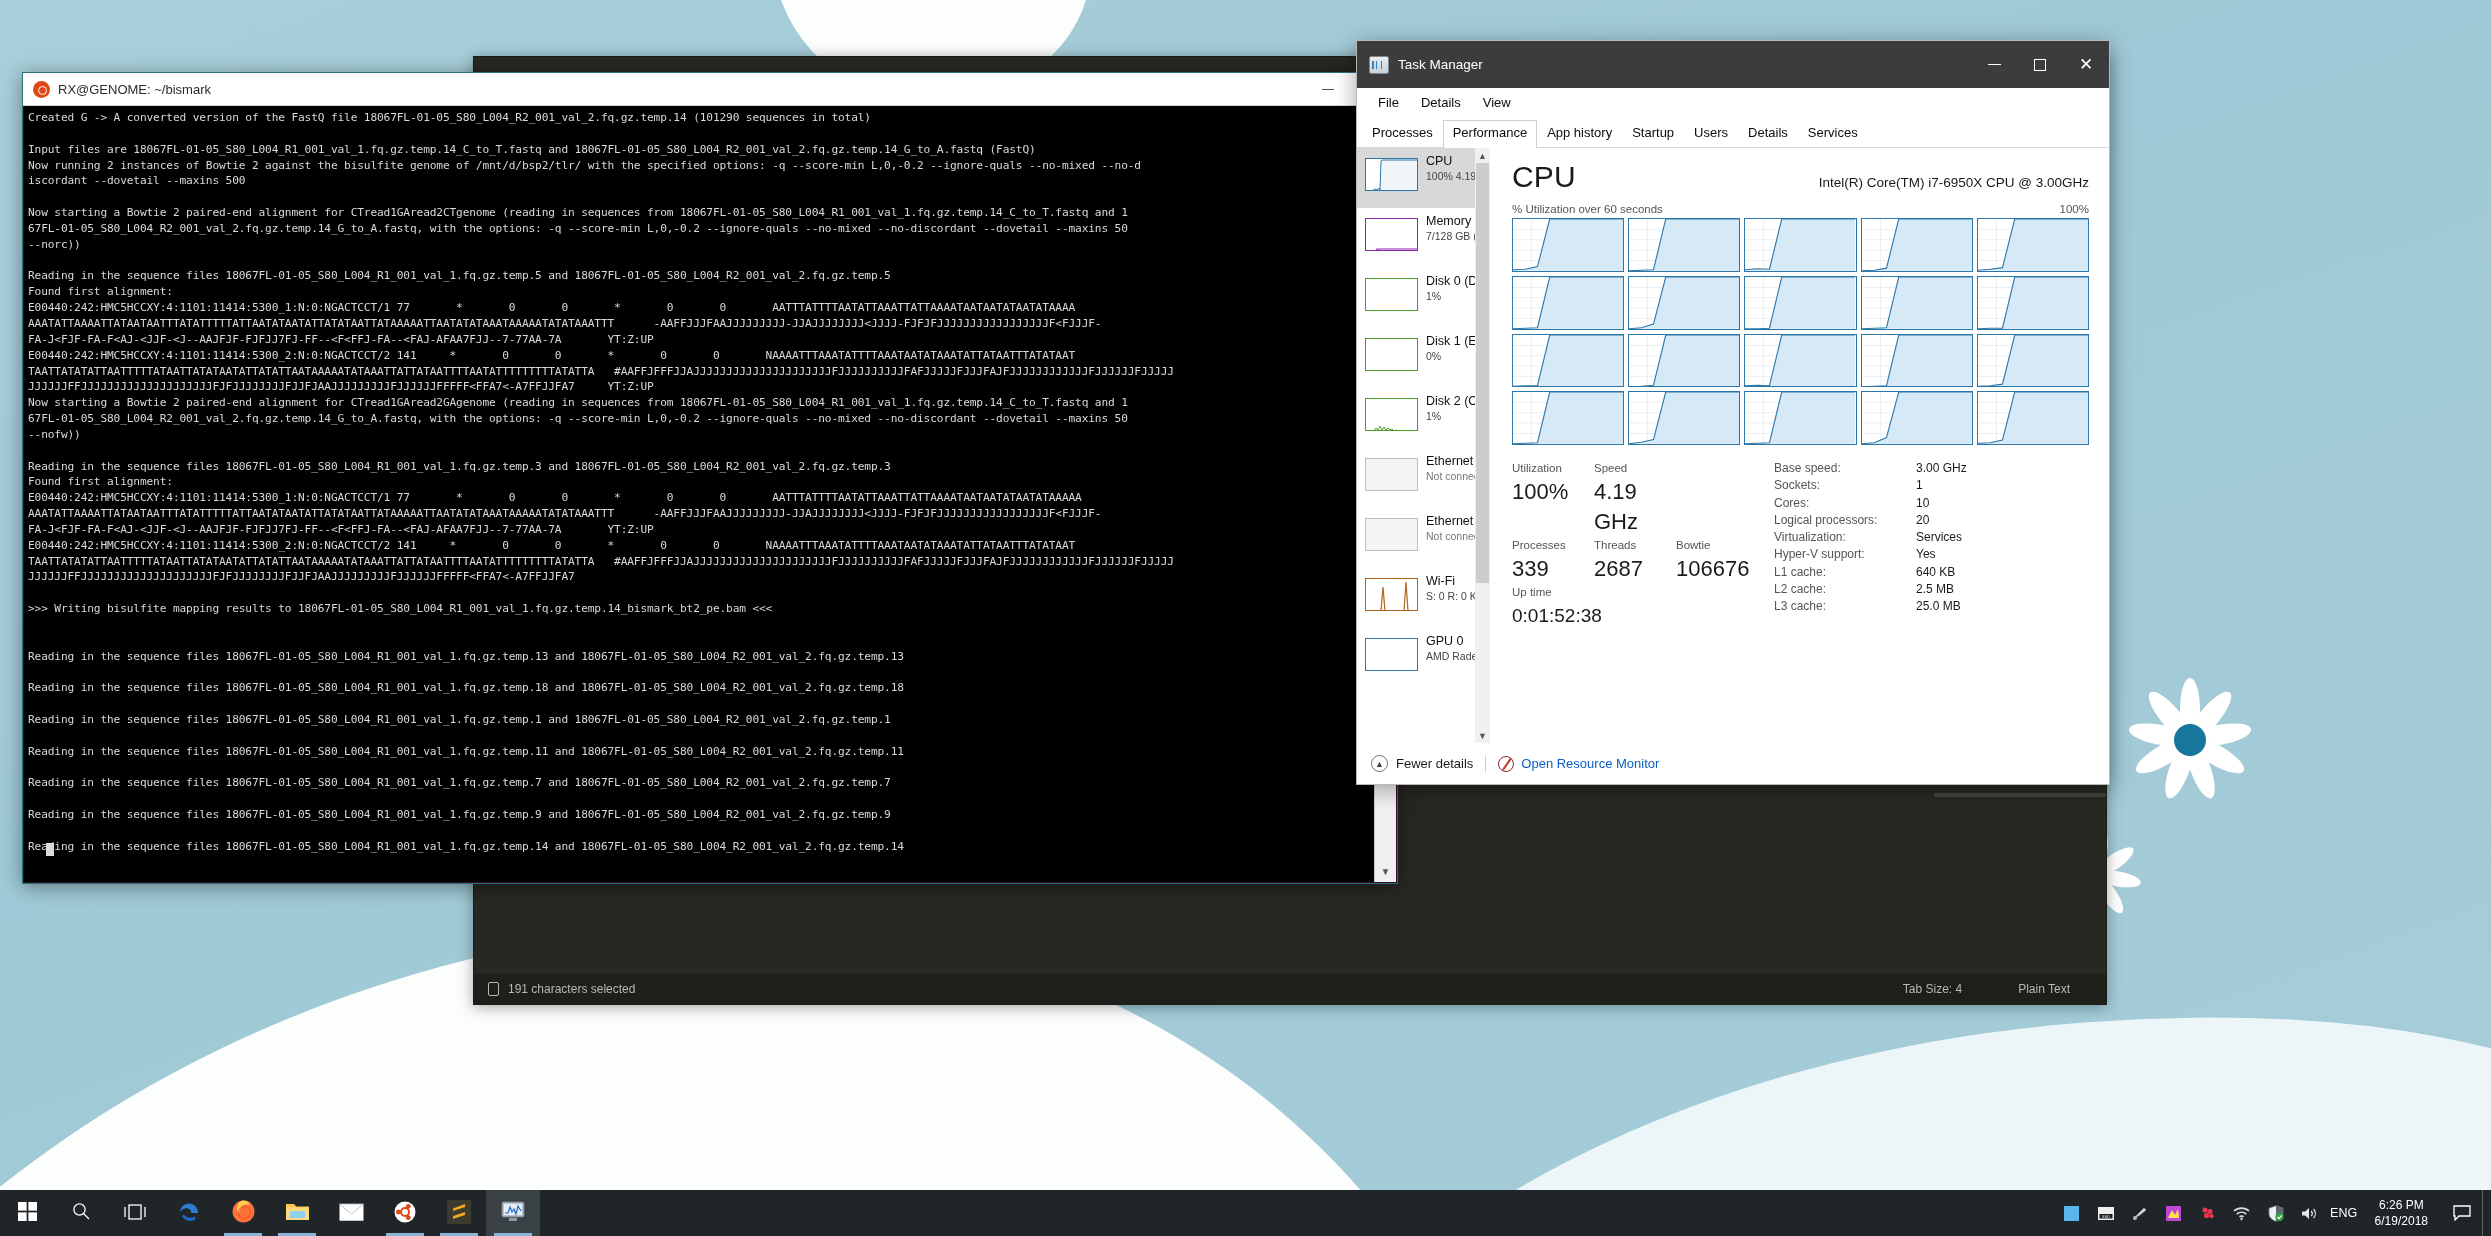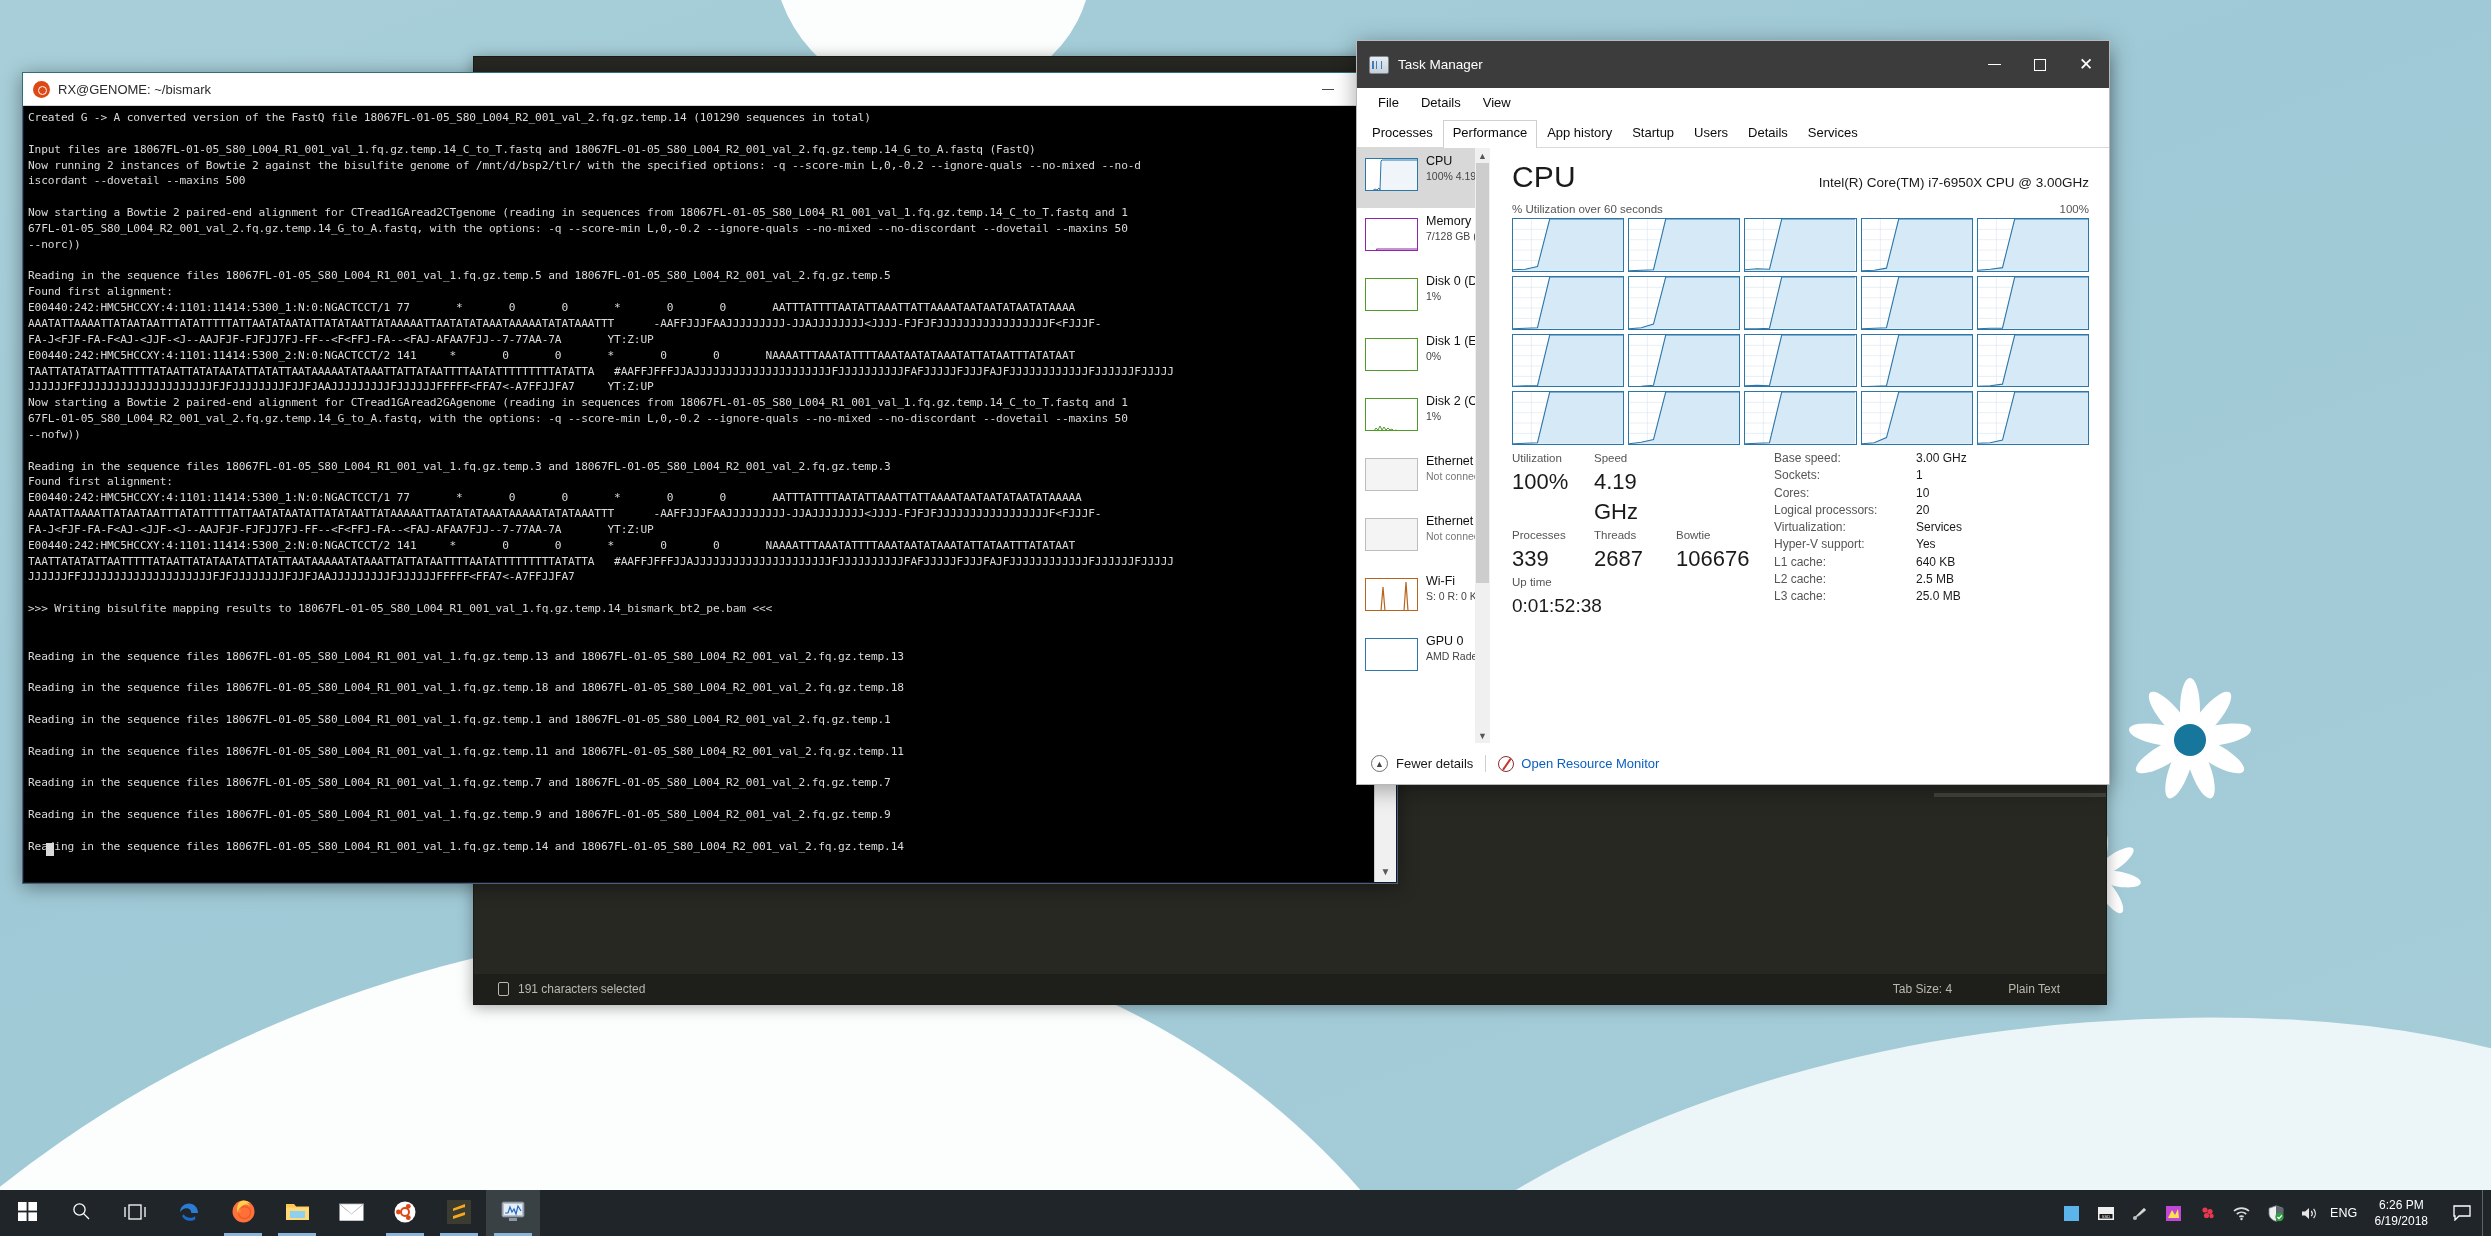--- a/index.html
+++ b/index.html
@@ -74,21 +74,21 @@
   .fake-line.dim { background:#55564f; height:4px; opacity:.6;}
   #editor-scroll-v {
     position:absolute; right:2px; top:4px; width:9px; height:560px;
     background:#3a3b34; border-radius:4px;
   }
   #editor-status {
     position:absolute; left:0; right:0; bottom:0; height:30px;
     background:#1e1f1a;
     display:flex; align-items:center;
     color:#b9b9ae; font-size:12px;
-    padding:0 24px;
+    padding:0 14px;
   }
   #editor-status .sel-icon {
     width:11px; height:14px; border:1.5px solid #b9b9ae;
     border-radius:2px; margin-right:9px;
   }
   #editor-status .right {
     margin-left:auto; display:flex; gap:56px; padding-right:22px;
   }
 
   
@@ -257,21 +257,21 @@
 
   #cpu-grid {
     display:grid; grid-template-columns:repeat(5,1fr); grid-template-rows:repeat(4,1fr);
     gap:4px; height:227px;
   }
   .mini-graph {
     border:1px solid #2d76a8; background:#fff; position:relative; overflow:hidden;
   }
   .mini-graph svg { position:absolute; left:0; top:0; width:100%; height:100%; }
 
-  #tm-stats { display:flex; margin-top:5px; }
+  #tm-stats { display:flex; margin-top:15px; }
   #stats-left { width:250px; }
   .srow { display:flex; }
   .scol { width:82px; }
   .slabel { font-size:11.5px; color:#555; line-height:17px; }
   .sval { font-size:22px; color:#1a1a1a; line-height:30px; font-weight:400;}
   .sval.small { font-size:19px; }
   #stats-right { margin-left:12px; font-size:12px; }
   #stats-right .rrow { display:flex; line-height:17.3px; }
   #stats-right .rlab { width:142px; color:#555; }
   #stats-right .rval { color:#1a1a1a; }

